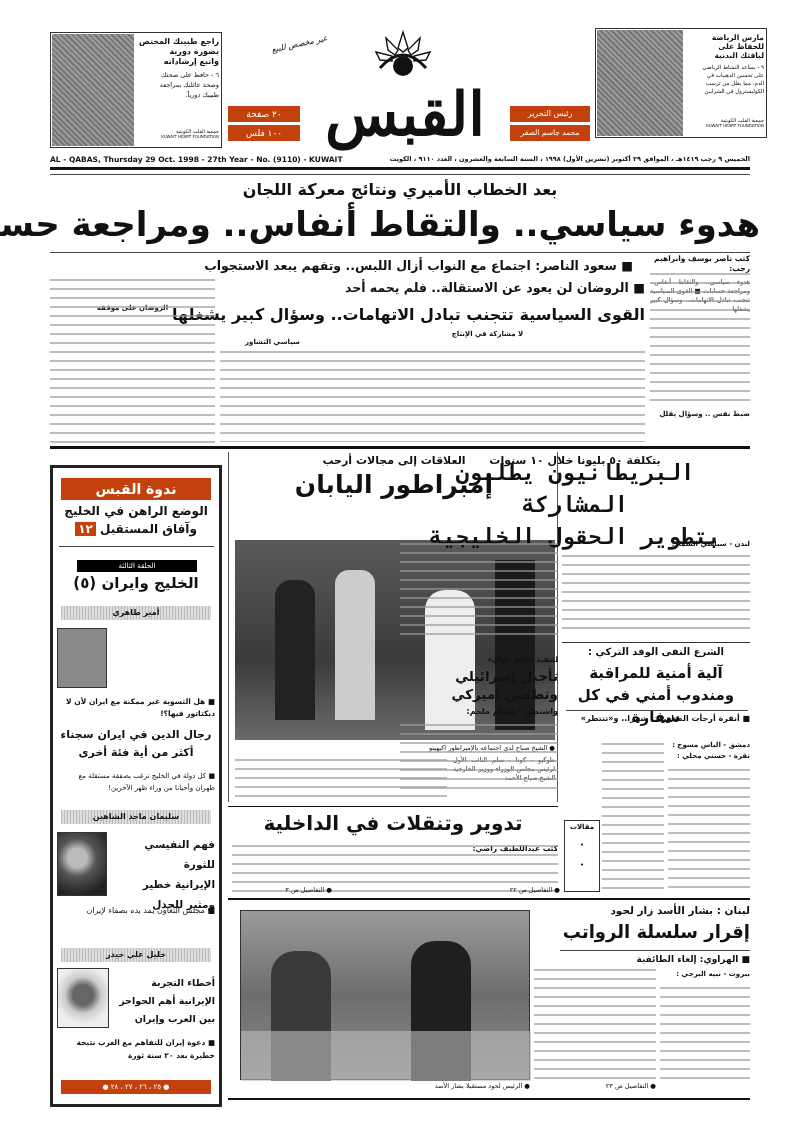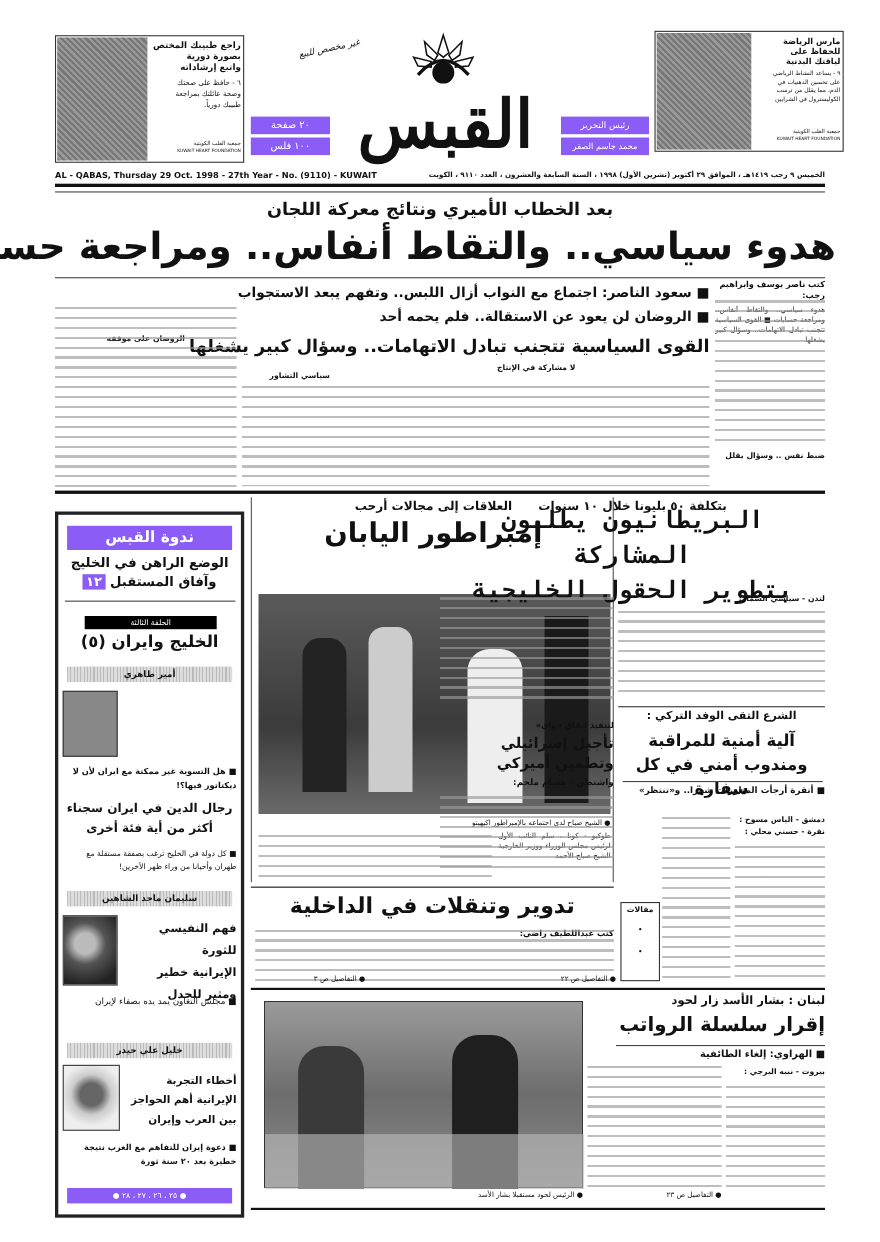--- a/index.html
+++ b/index.html
@@ -7,21 +7,21 @@
   body { font-family: "DejaVu Sans", sans-serif; color: #111; position: relative; }
   .abs { position: absolute; }
   .rtl { direction: rtl; text-align: right; }
   .ctr { text-align: center; }
   .bold { font-weight: bold; }
   .grayimg { background: repeating-linear-gradient(45deg,#777 0 2px,#999 2px 4px); }
   .darkimg { background: radial-gradient(circle at 40% 40%, #bbb 0 20%, #555 40%, #222 80%); }
   .body-text { font-size: 6.5px; line-height: 9px; color: #222; direction: rtl; text-align: justify; overflow: hidden; }
   .rule { background: #111; }
   .thinrule { background: #444; }
-  .label-dark { background: #8b5cf6; color: #fff; }
+  .label-dark { background: #c2410c; color: #fff; }
   .hatched { background: repeating-linear-gradient(90deg,#bbb 0 1px,#ddd 1px 3px); }
 </style>
 </head>
 <body>
 
 <div class="abs" style="left:50px;top:28px;width:700px;height:130px;">
 
   <div class="abs" style="left:0;top:4px;width:172px;height:116px;border:1px solid #333;">
     <div class="abs grayimg" style="left:1px;top:1px;width:82px;height:112px;"></div>
     <div class="abs rtl" style="left:86px;top:4px;width:82px;">
@@ -89,21 +89,21 @@
 <div class="abs rtl ctr bold" style="left:150px;top:180px;width:500px;font-size:16px;letter-spacing:2px;">بعد الخطاب الأميري ونتائج معركة اللجان</div>
 <div class="abs rtl ctr bold" style="left:40px;top:200px;width:720px;font-size:34px;line-height:48px;white-space:nowrap;">هدوء سياسي.. والتقاط أنفاس.. ومراجعة حسابات</div>
 <div class="abs thinrule" style="left:50px;top:252px;width:700px;height:1px;"></div>
 
 <div class="abs rtl bold" style="left:650px;top:254px;width:100px;font-size:7.5px;line-height:10px;">كتب ناصر يوسف وابراهيم رجب:</div>
 <div class="abs body-text" style="left:650px;top:278px;width:100px;height:166px;">
   <span>هدوء سياسي.. والتقاط أنفاس.. ومراجعة حسابات</span> ■ <span>القوى السياسية تتجنب تبادل الاتهامات.. وسؤال كبير يشغلها</span>
 </div>
 <div class="abs rtl bold" style="left:650px;top:410px;width:100px;font-size:7px;">ضبط نفس .. وسؤال يقلل</div>
 
-<div class="abs rtl bold" style="left:220px;top:258px;width:425px;font-size:12.5px;white-space:nowrap;">
+<div class="abs rtl bold" style="left:208px;top:258px;width:425px;font-size:12.5px;white-space:nowrap;">
   <span>■ </span><span>سعود الناصر: اجتماع مع النواب أزال اللبس.. وتفهم يبعد الاستجواب</span>
 </div>
 <div class="abs rtl bold" style="left:220px;top:280px;width:425px;font-size:12.5px;white-space:nowrap;">
   <span>■ </span><span>الروضان لن يعود عن الاستقالة.. فلم يحمه أحد</span>
 </div>
 <div class="abs rtl ctr bold" style="left:220px;top:304px;width:425px;font-size:16px;line-height:22px;white-space:nowrap;">القوى السياسية تتجنب تبادل الاتهامات.. وسؤال كبير يشغلها</div>
 
 <div class="abs body-text" style="left:50px;top:262px;width:165px;height:180px;">
   <div class="bold ctr" style="font-size:7px;margin-top:42px;">الروضان على موقفه</div>
 </div>

